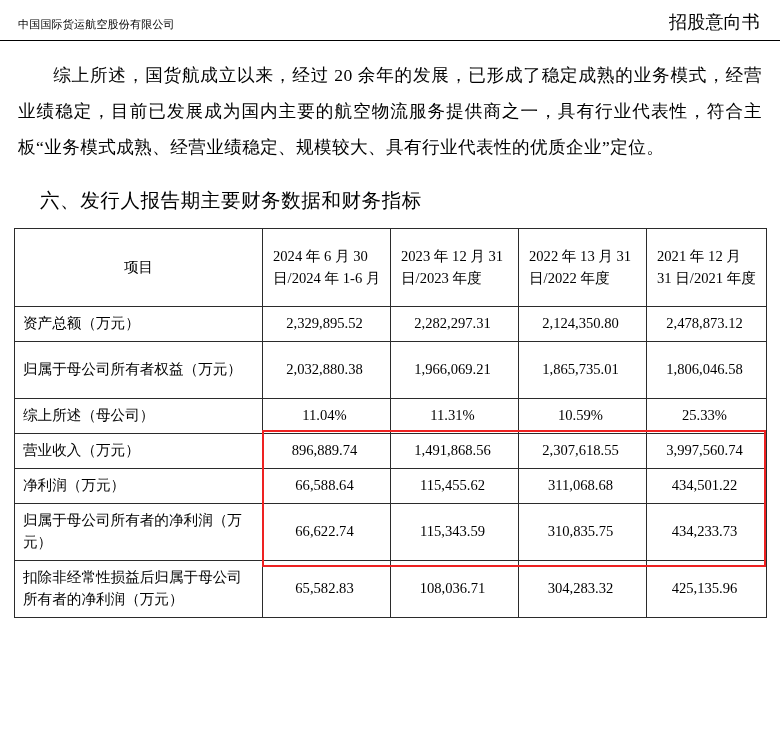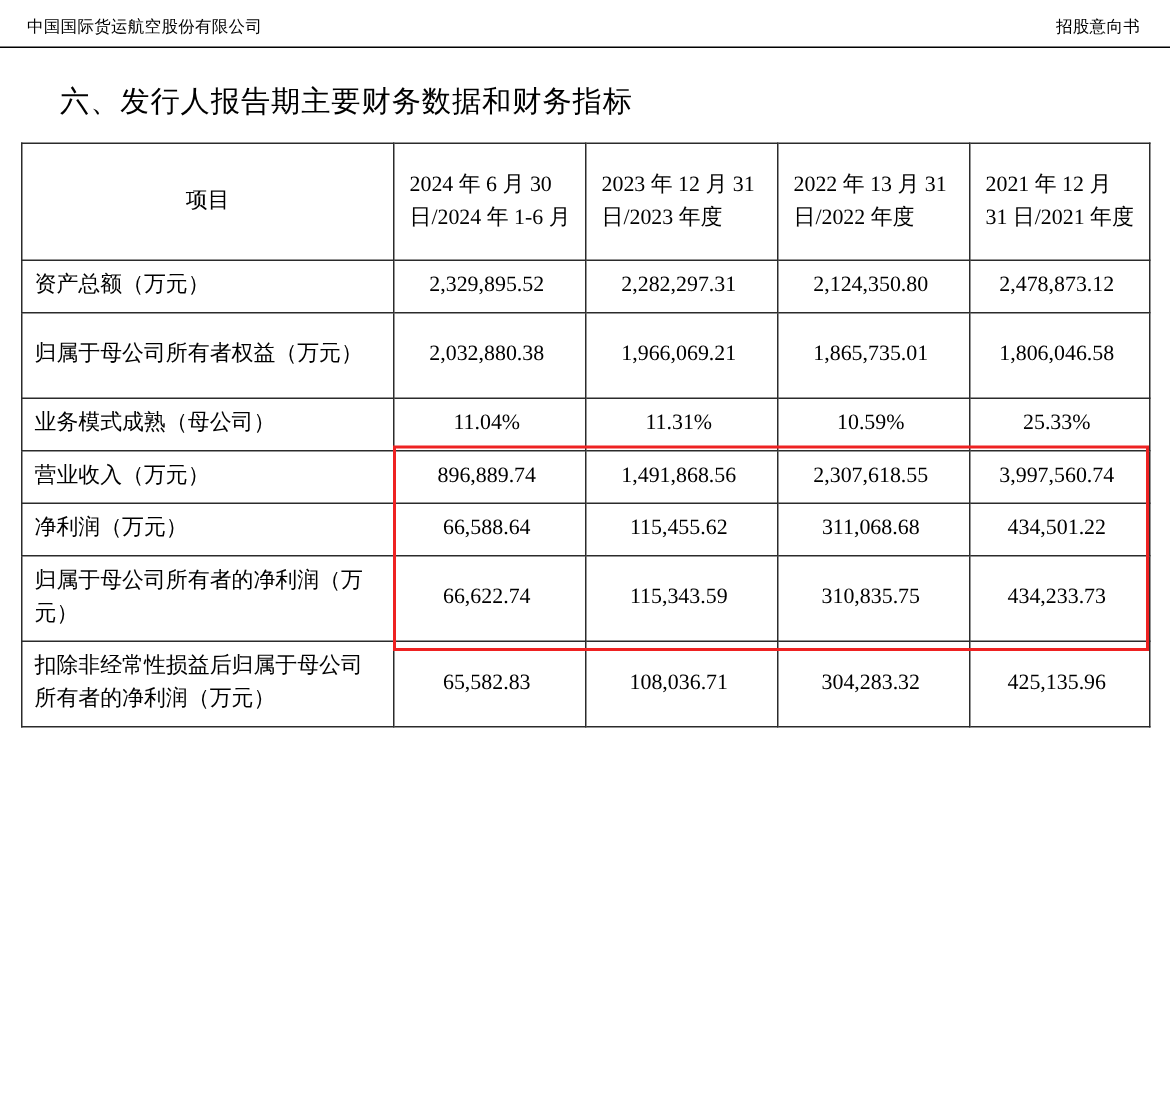--- a/index.html
+++ b/index.html
@@ -26,21 +26,21 @@
   .doc-header {
     display: flex;
     justify-content: space-between;
     align-items: baseline;
     font-size: 13.5px;
     padding: 10px 16px 6px 18px;
     border-bottom: 1.6px solid #000;
     letter-spacing: 0.2px;
   }
   .doc-header .left { font-size: 11px; }
-  .doc-header .right { font-size: 11px; padding-right: 4px; }
+  .doc-header .right { font-size: 18px; padding-right: 4px; }
 
   
   .para {
     margin: 16px 18px 0 18px;
     font-size: 17.6px;
     line-height: 2.05;
     text-align: justify;
     text-justify: inter-ideograph;
     text-indent: 2em;
     letter-spacing: 0.4px;
@@ -109,20 +109,21 @@
 </head>
 <body>
 
 <div class="page">
 
   <div class="doc-header">
     <span class="left">中国国际货运航空股份有限公司</span>
     <span class="right">招股意向书</span>
   </div>
 
+  <p class="para">综上所述，国货航成立以来，经过 20 余年的发展，已形成了稳定成熟的业务模式，经营业绩稳定，目前已发展成为国内主要的航空物流服务提供商之一，具有行业代表性，符合主板“业务模式成熟、经营业绩稳定、规模较大、具有行业代表性的优质企业”定位。</p>
 
   <h2 class="section-heading">六、发行人报告期主要财务数据和财务指标</h2>
 
   <div class="table-wrap">
     <table class="fin">
       <colgroup>
         <col class="c0">
           <col class="c1">
           <col class="c2">
           <col class="c3">
@@ -146,21 +147,21 @@
           <td class="num">2,478,873.12</td>
         </tr>
         <tr class="row-h-2">
           <td class="label">归属于母公司所有者权益（万元）</td>
           <td class="num">2,032,880.38</td>
           <td class="num">1,966,069.21</td>
           <td class="num">1,865,735.01</td>
           <td class="num">1,806,046.58</td>
         </tr>
         <tr class="row-h-1">
-          <td class="label">业务模式成熟（母公司）</td>
+          <td class="label">综上所述（母公司）</td>
           <td class="num">11.04%</td>
           <td class="num">11.31%</td>
           <td class="num">10.59%</td>
           <td class="num">25.33%</td>
         </tr>
         <tr class="row-h-1">
           <td class="label">营业收入（万元）</td>
           <td class="num">896,889.74</td>
           <td class="num">1,491,868.56</td>
           <td class="num">2,307,618.55</td>

